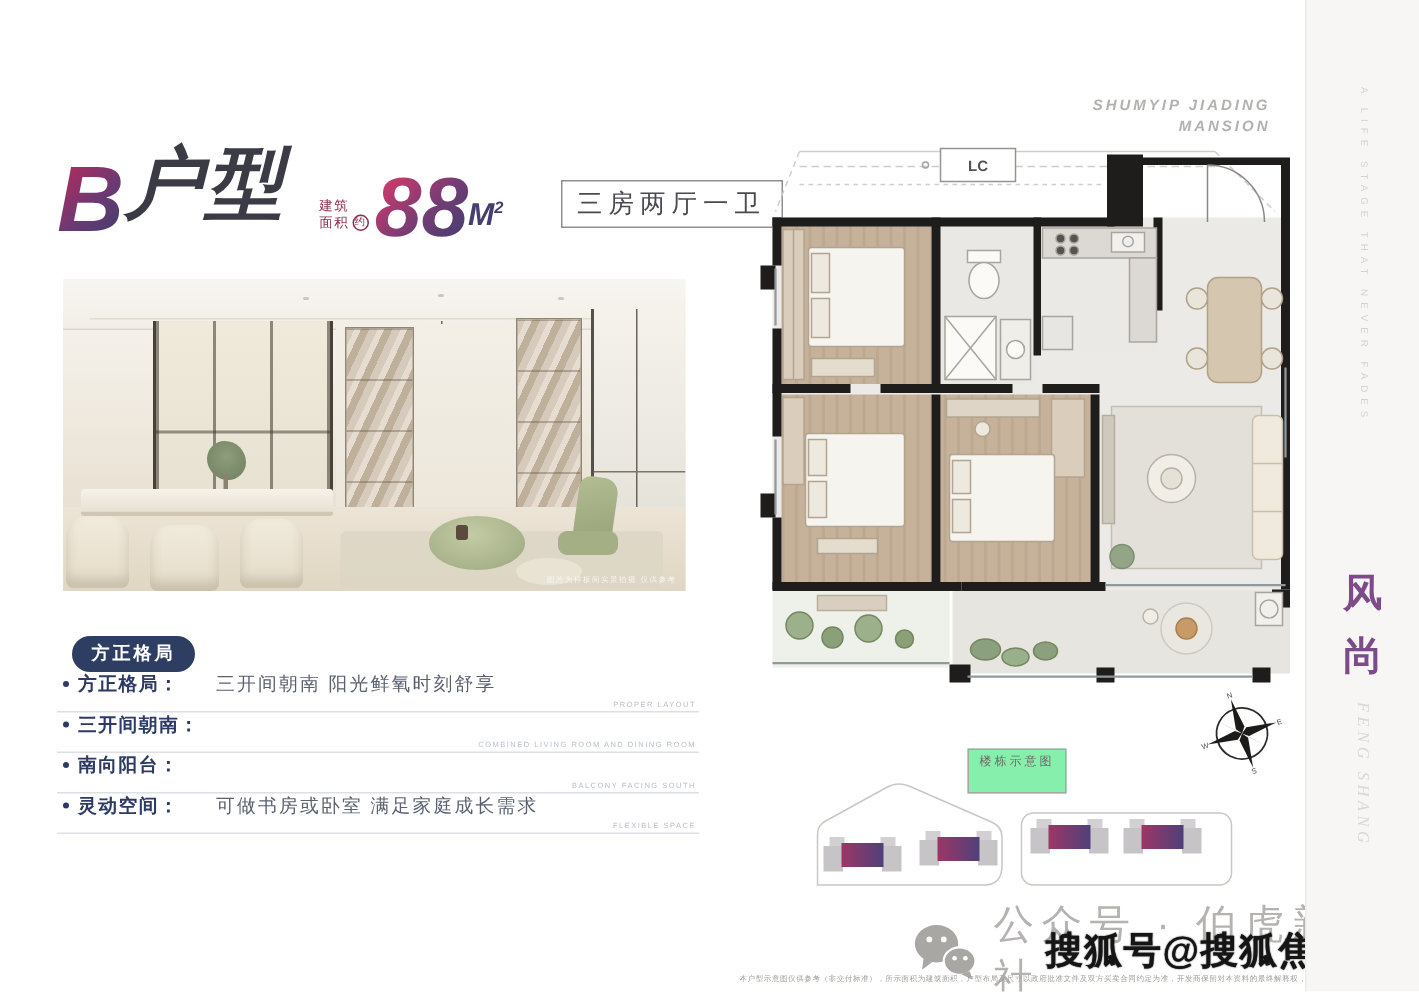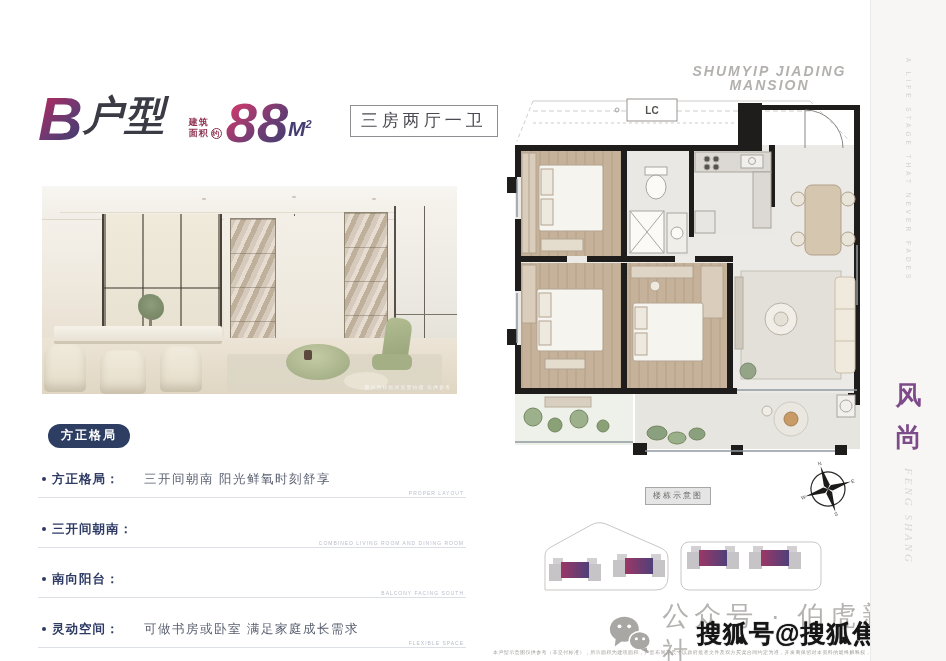--- a/index.html
+++ b/index.html
@@ -9,24 +9,24 @@
   .abs { position:absolute; }
 
   
   .header { left:38px; top:88px; display:flex; align-items:flex-end; }
   .unit-letter {
     font-size:62px; font-weight:800; font-style:italic; line-height:0.9;
     color:#8c3064;
     background:linear-gradient(135deg,#b02a60 10%,#6a3a72 55%,#433c6e 90%);
     -webkit-background-clip:text; background-clip:text; -webkit-text-fill-color:transparent;
   }
-  .unit-word { font-size:40px; font-weight:800; font-style:italic; color:#3b3b45; letter-spacing:2px; padding-bottom:4px; }
+  .unit-word { font-size:52px; font-weight:800; font-style:italic; color:#3b3b45; letter-spacing:2px; padding-bottom:4px; }
   .area-group { display:flex; align-items:flex-end; margin-left:22px; }
   .area-prefix { display:flex; flex-direction:column; justify-content:flex-end; padding-bottom:8px; }
-  .area-prefix-line { font-size:9px; font-weight:700; color:#8c2f4f; letter-spacing:1px; line-height:11px; display:flex; align-items:center;}
+  .area-prefix-line { font-size:9px; font-weight:400; color:#8c2f4f; letter-spacing:1px; line-height:11px; display:flex; align-items:center;}
   .approx-circle { display:inline-block; width:11px; height:11px; border:1px solid #8c2f4f; border-radius:50%;
     font-size:7px; line-height:9px; text-align:center; color:#8c2f4f; margin-left:2px; }
   .area-value {
     font-size:56px; font-weight:800; font-style:italic; line-height:0.85; margin-left:4px;
     color:#b23265;
     background:linear-gradient(135deg,#c73a6d 15%,#6f3d74 60%,#463d70 95%);
     -webkit-background-clip:text; background-clip:text; -webkit-text-fill-color:transparent;
   }
   .area-unit { font-size:21px; font-weight:800; font-style:italic; color:#463d70; padding-bottom:6px; }
   .area-sup { font-size:11px; font-weight:800; font-style:italic; color:#463d70; vertical-align:super; }
@@ -69,32 +69,32 @@
   .ph-gtable:before { content:""; position:absolute; left:18px; top:6px; width:8px; height:10px; background:#5d4a3e; border-radius:2px; }
   .ph-ottoman { left:302px; top:186px; width:44px; height:18px; background:#e9e3d4; border-radius:50%; }
   .ph-plant { left:96px; top:108px; width:26px; height:26px; background:radial-gradient(circle at 50% 40%,#8e9d7b,#6f8060); border-radius:50% 60% 50% 60%; }
   .ph-plant:after{ content:""; position:absolute; left:11px; top:22px; width:3px; height:12px; background:#8a8270; }
   .photo-caption { right:6px; bottom:4px; font-size:5px; color:rgba(255,255,255,.75); letter-spacing:1px; }
 
   
   .review { left:38px; top:424px; width:428px; }
   .review-badge { display:inline-block; background:#2e3e63; color:#fff; font-size:12px; font-weight:700;
     letter-spacing:2px; padding:3px 13px 4px 13px; border-radius:12px; margin-left:10px; }
-  .review-row { position:relative; margin-top:23px; padding-bottom:9px; border-bottom:1px solid #dcdfe6; }
+  .review-row { position:relative; margin-top:0; padding-bottom:9px; border-bottom:1px solid #dcdfe6; }
   .review-line1 { display:flex; align-items:baseline; }
   .review-dot { width:4px; height:4px; background:#2d3a64; border-radius:50%; margin:0 6px 2px 4px; flex:none; align-self:center;}
   .review-label { font-size:12.5px; font-weight:800; color:#2d3a64; letter-spacing:1px; width:92px; flex:none; }
   .review-text { font-size:12.5px; color:#596070; letter-spacing:1.5px; }
   .review-en { position:absolute; right:2px; bottom:1px; font-size:5px; color:#b8bdc9; letter-spacing:1px; }
 
   
-  .project-en { left:692px; top:64px; width:155px; text-align:center; font-style:italic;
-    font-size:14px; color:#b3b1ae; letter-spacing:2px; line-height:14px; font-weight:600; }
-  .diagram-label { left:645px; top:487px; border:1px solid #a9a7a4; color:#6d6b68;
-    font-size:8px; letter-spacing:2px; padding:2px 7px 3px 7px; background:#e5e5e5; }
+  .project-en { left:692px; top:64px; width:155px; text-align:right; font-style:italic;
+    font-size:10px; color:#b3b1ae; letter-spacing:2px; line-height:14px; font-weight:600; }
+  .diagram-label { left:645px; top:499px; border:1px solid #a9a7a4; color:#6d6b68;
+    font-size:8px; letter-spacing:2px; padding:2px 7px 15px 7px; background:#86efac; }
 
   
   .wm-wechat { left:608px; top:598px; display:flex; align-items:center; color:#b5b3b0; }
   .wm-wechat-text { font-size:27px; letter-spacing:5px; margin-left:10px; color:#b5b3b0; }
   .wm-sohu { left:697px; top:617px; font-size:25px; font-weight:900; color:#151515; letter-spacing:1px;
     text-shadow:0 0 1px #151515; white-space:nowrap; }
   .wm-side { right:2px; top:596px; writing-mode:vertical-rl; font-size:8px; color:#b5b3b0; letter-spacing:2px; }
   .disclaimer { left:493px; top:649px; width:448px; font-size:5px; color:#a09e9b; letter-spacing:.4px; white-space:nowrap; overflow:hidden; }
 
   

